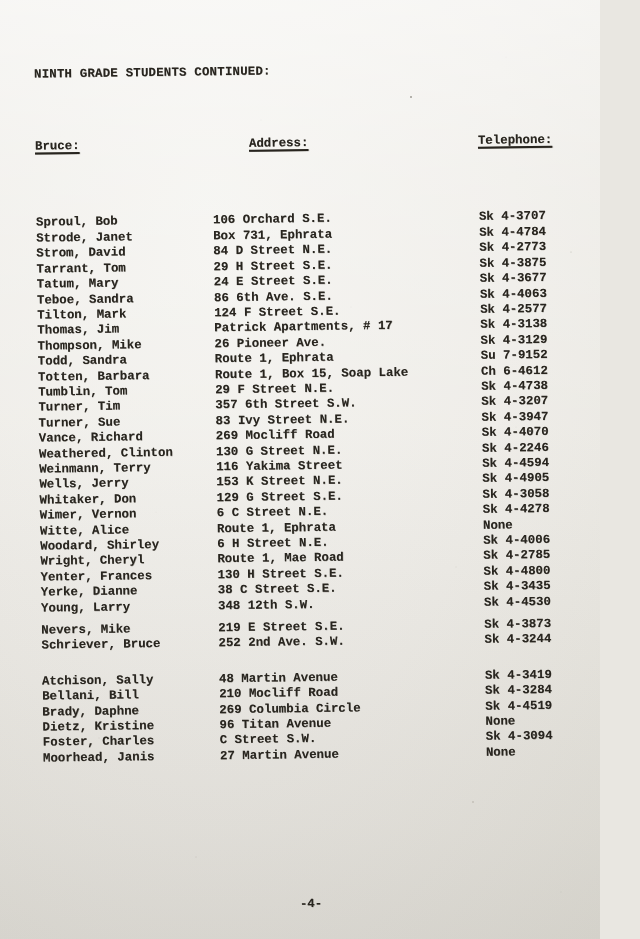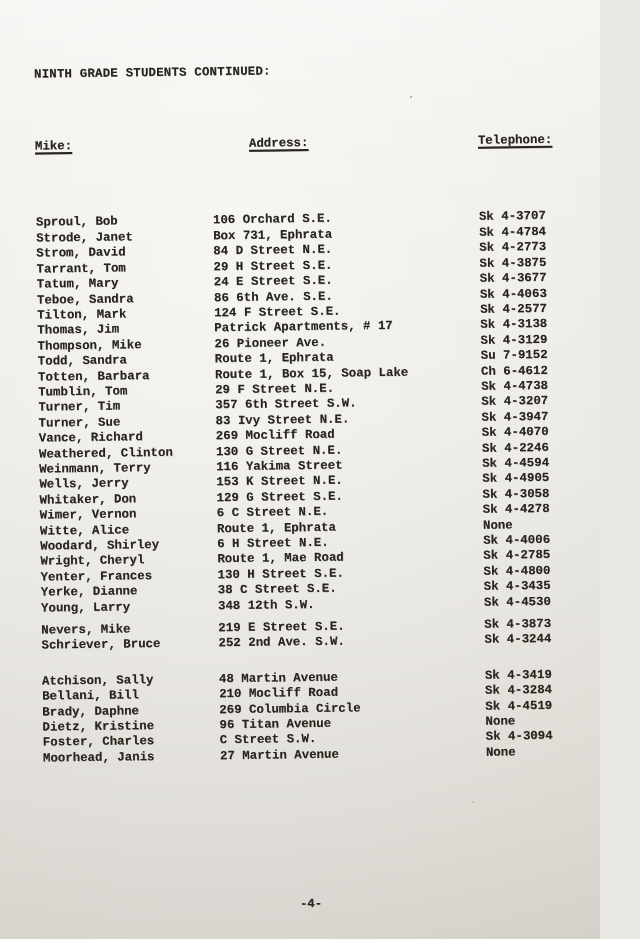--- a/index.html
+++ b/index.html
@@ -98,21 +98,21 @@
 </head>
 <body>
 
 <div class="paper">
   <div class="speckle"></div>
   <div class="content">
 
     <div class="doc-title">NINTH GRADE STUDENTS CONTINUED:</div>
 
     <div class="grid-row col-headers">
-      <span class="cell"><span class="underlined">Mike:</span></span>
+      <span class="cell"><span class="underlined">Bruce:</span></span>
       <span class="cell"><span class="underlined addr-header-offset">Address:</span></span>
       <span class="cell"><span class="underlined">Telephone:</span></span>
     </div>
 
     <div id="rows-container"><div class="section-0"><div class="grid-row">
     <span class="cell">Sproul, Bob</span>
     <span class="cell">106 Orchard S.E.</span>
     <span class="cell">Sk 4-3707</span>
   </div><div class="grid-row">
     <span class="cell">Strode, Janet</span>

